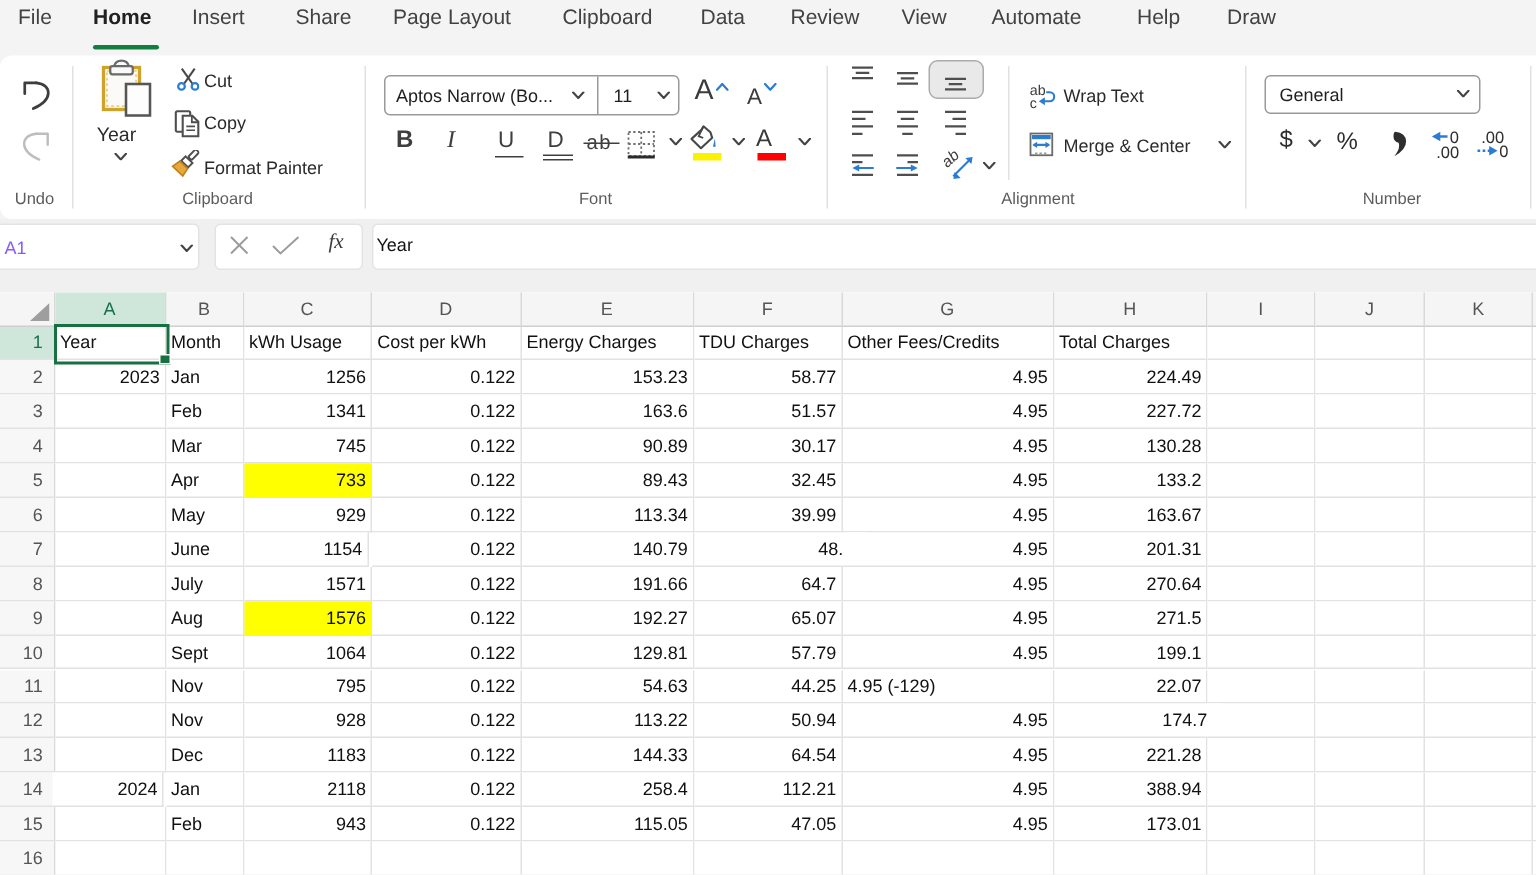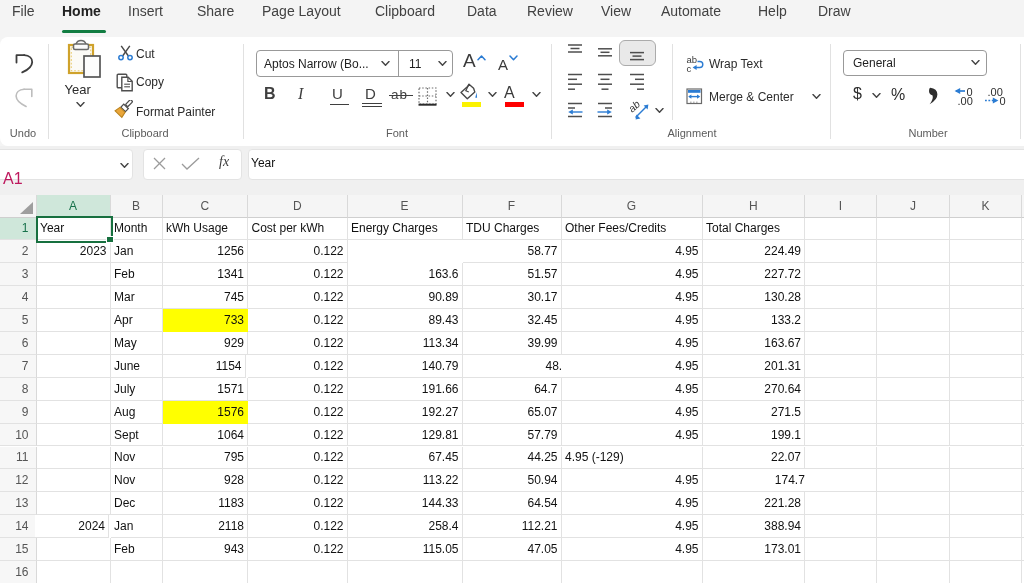--- a/index.html
+++ b/index.html
@@ -253,21 +253,21 @@
 <polygon points="9.8,12.4 15.4,15.5 9.8,18.6" fill="#2b7cd3"></polygon>
 <text x="16.5" y="19.5" font-size="11" fill="#2e2e2e" font-family="Liberation Sans">0</text>
 </svg>
 <div class="glabel" style="left:868px;top:90px">Number</div>
 <div class="gsep" style="left:1020px"></div>
 </div>
 <div id="fbar">
 <div class="fbox" style="left:-6px;width:139px"></div>
 <div class="fbox" style="left:143px;width:99px"></div>
 <div class="fbox" style="left:248px;width:782px"></div>
-<div class="abs" style="left:3px;top:24px;font-size:16px;color:#be185d">A1</div>
+<div class="abs" style="left:3px;top:12px;font-size:12px;color:#8b5cf6">A1</div>
 <svg class="abs" style="left:120px;top:17px" width="9" height="5" viewBox="0 0 9 5">
       <polyline points="1,0.5 4.5,4.3 8,0.5" fill="none" stroke="#444" stroke-width="1.4" stroke-linecap="round" stroke-linejoin="round"></polyline>
     </svg>
 <svg class="abs" style="left:152px;top:11px" width="16" height="13" viewBox="0 0 16 13">
 <line x1="2" y1="1" x2="13" y2="12" stroke="#9b9b9b" stroke-width="1.3"></line>
       <line x1="13" y1="1" x2="2" y2="12" stroke="#9b9b9b" stroke-width="1.3"></line>
     </svg>
 <svg class="abs" style="left:181px;top:11px" width="19" height="13" viewBox="0 0 19 13">
 <polyline points="1,7 6,12 18,1" fill="none" stroke="#9b9b9b" stroke-width="1.3"></polyline>
     </svg>
@@ -308,20 +308,21 @@
 <div class="cell" style="left:877.0px;width:73px"></div>
 <div class="cell" style="left:950.0px;width:72px"></div>
 <div class="cell" style="left:1022.0px;width:4px"></div>
 </div>
 <div class="grow" style="top:45.90px;height:22.90px">
 <div class="rh" style="left:0;width:36.5px">2</div>
 <div class="cell tr" style="left:36.5px;width:74px">2023</div>
 <div class="cell tl" style="left:110.5px;width:52px">Jan</div>
 <div class="cell tr" style="left:162.5px;width:85.5px">1256</div>
 <div class="cell tr" style="left:248.0px;width:99.5px">0.122</div>
+<div class="cell tr" style="left:347.5px;width:115px">153.23</div>
 <div class="cell tr" style="left:462.5px;width:99px">58.77</div>
 <div class="cell tr" style="left:561.5px;width:141px">4.95</div>
 <div class="cell tr" style="left:702.5px;width:102.5px">224.49</div>
 <div class="cell" style="left:805.0px;width:72px"></div>
 <div class="cell" style="left:877.0px;width:73px"></div>
 <div class="cell" style="left:950.0px;width:72px"></div>
 <div class="cell" style="left:1022.0px;width:4px"></div>
 </div>
 <div class="grow" style="top:68.80px;height:22.90px">
 <div class="rh" style="left:0;width:36.5px">3</div>
@@ -442,21 +443,21 @@
 <div class="cell" style="left:877.0px;width:73px"></div>
 <div class="cell" style="left:950.0px;width:72px"></div>
 <div class="cell" style="left:1022.0px;width:4px"></div>
 </div>
 <div class="grow" style="top:252.00px;height:22.90px">
 <div class="rh" style="left:0;width:36.5px">11</div>
 <div class="cell" style="left:36.5px;width:74px"></div>
 <div class="cell tl" style="left:110.5px;width:52px">Nov</div>
 <div class="cell tr" style="left:162.5px;width:85.5px">795</div>
 <div class="cell tr" style="left:248.0px;width:99.5px">0.122</div>
-<div class="cell tr" style="left:347.5px;width:115px">67.45</div>
+<div class="cell tr" style="left:347.5px;width:115px">54.63</div>
 <div class="cell tr" style="left:462.5px;width:99px">44.25</div>
 <div class="cell tl" style="left:561.5px;width:141px">4.95 (-129)</div>
 <div class="cell tr" style="left:702.5px;width:102.5px">22.07</div>
 <div class="cell" style="left:805.0px;width:72px"></div>
 <div class="cell" style="left:877.0px;width:73px"></div>
 <div class="cell" style="left:950.0px;width:72px"></div>
 <div class="cell" style="left:1022.0px;width:4px"></div>
 </div>
 <div class="grow" style="top:274.90px;height:22.90px">
 <div class="rh" style="left:0;width:36.5px">12</div>

